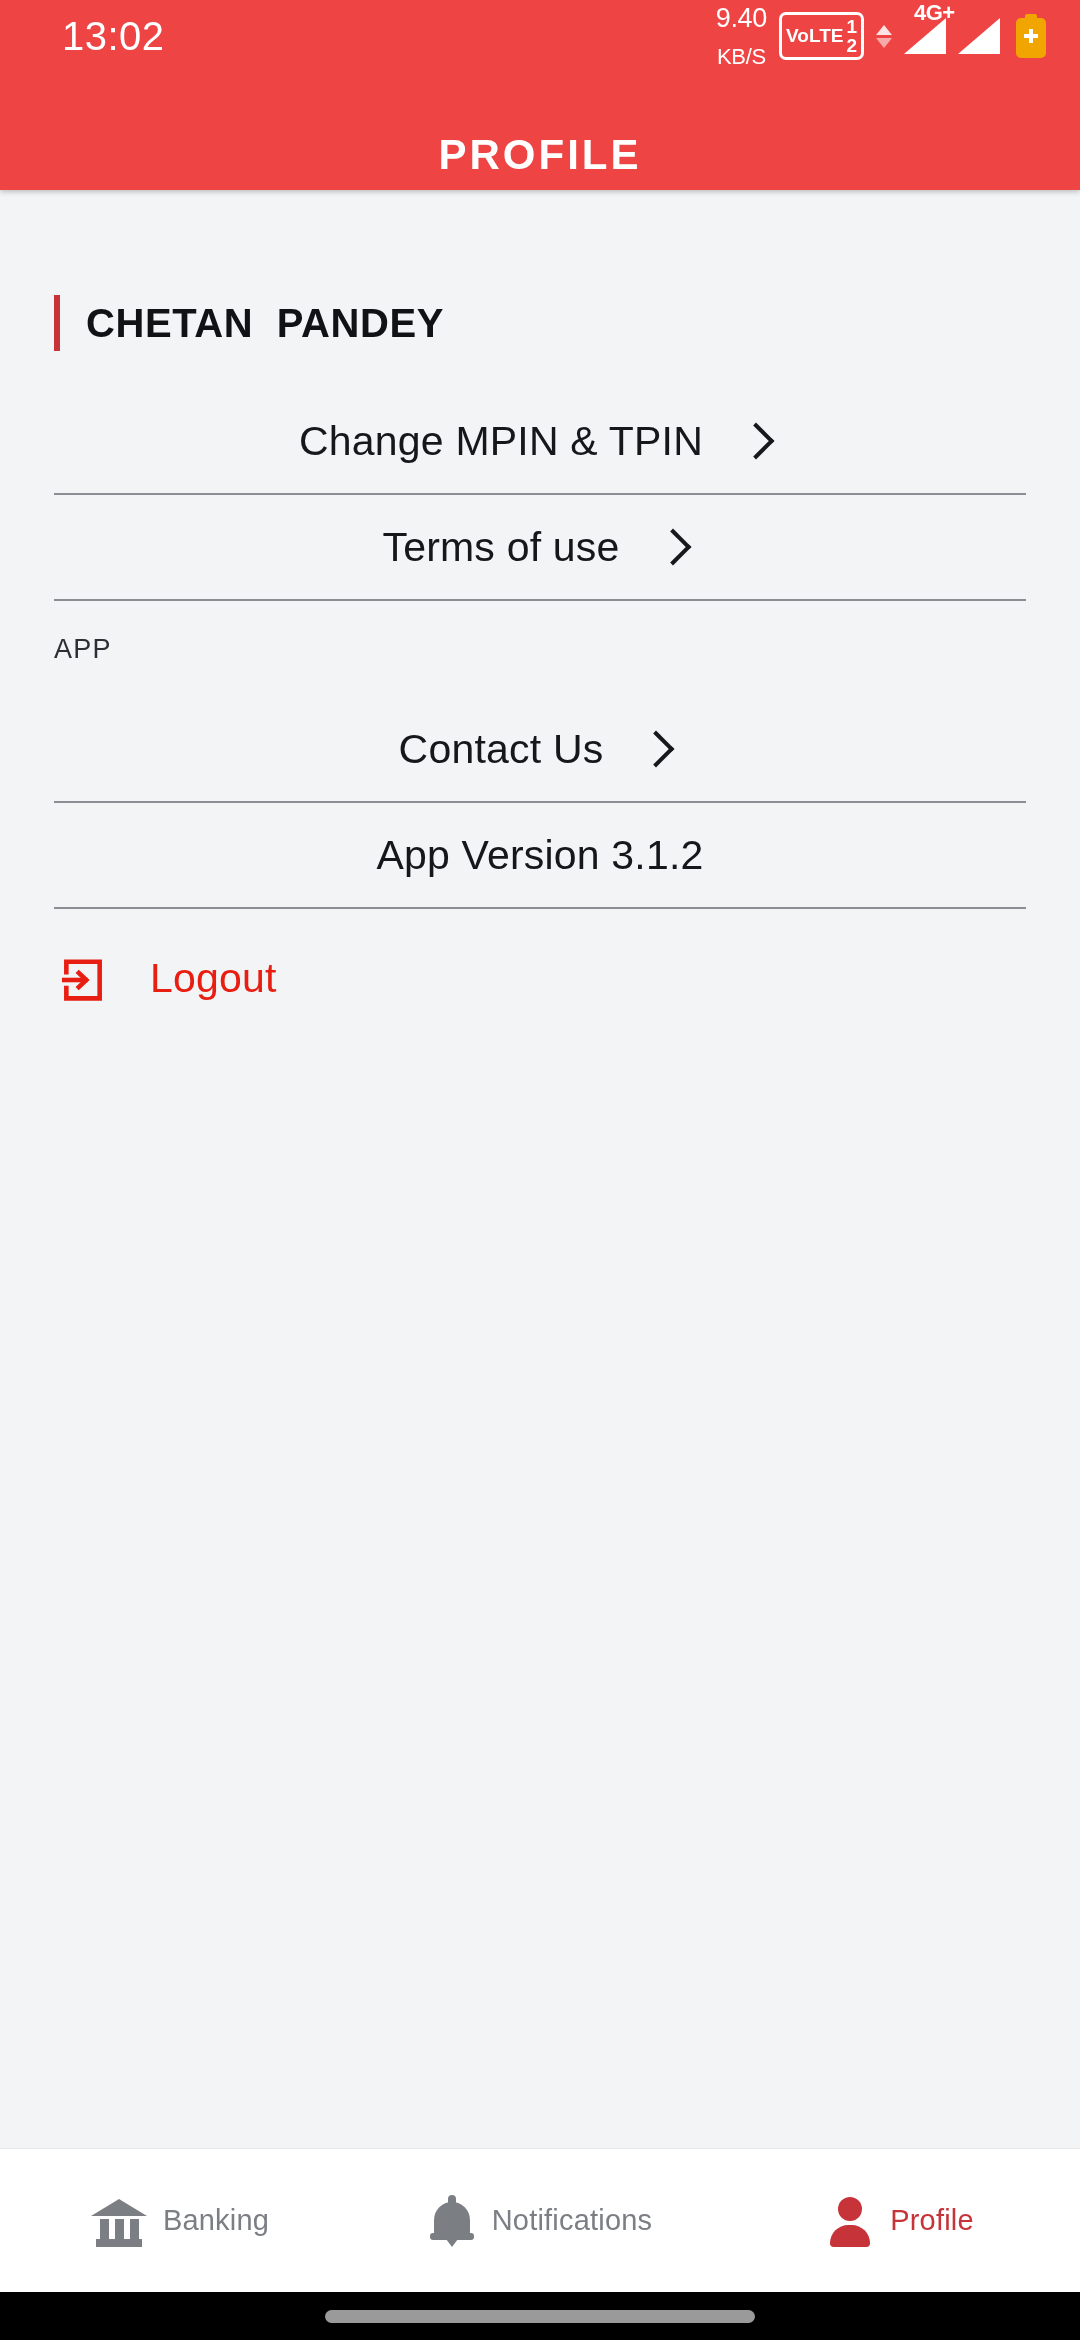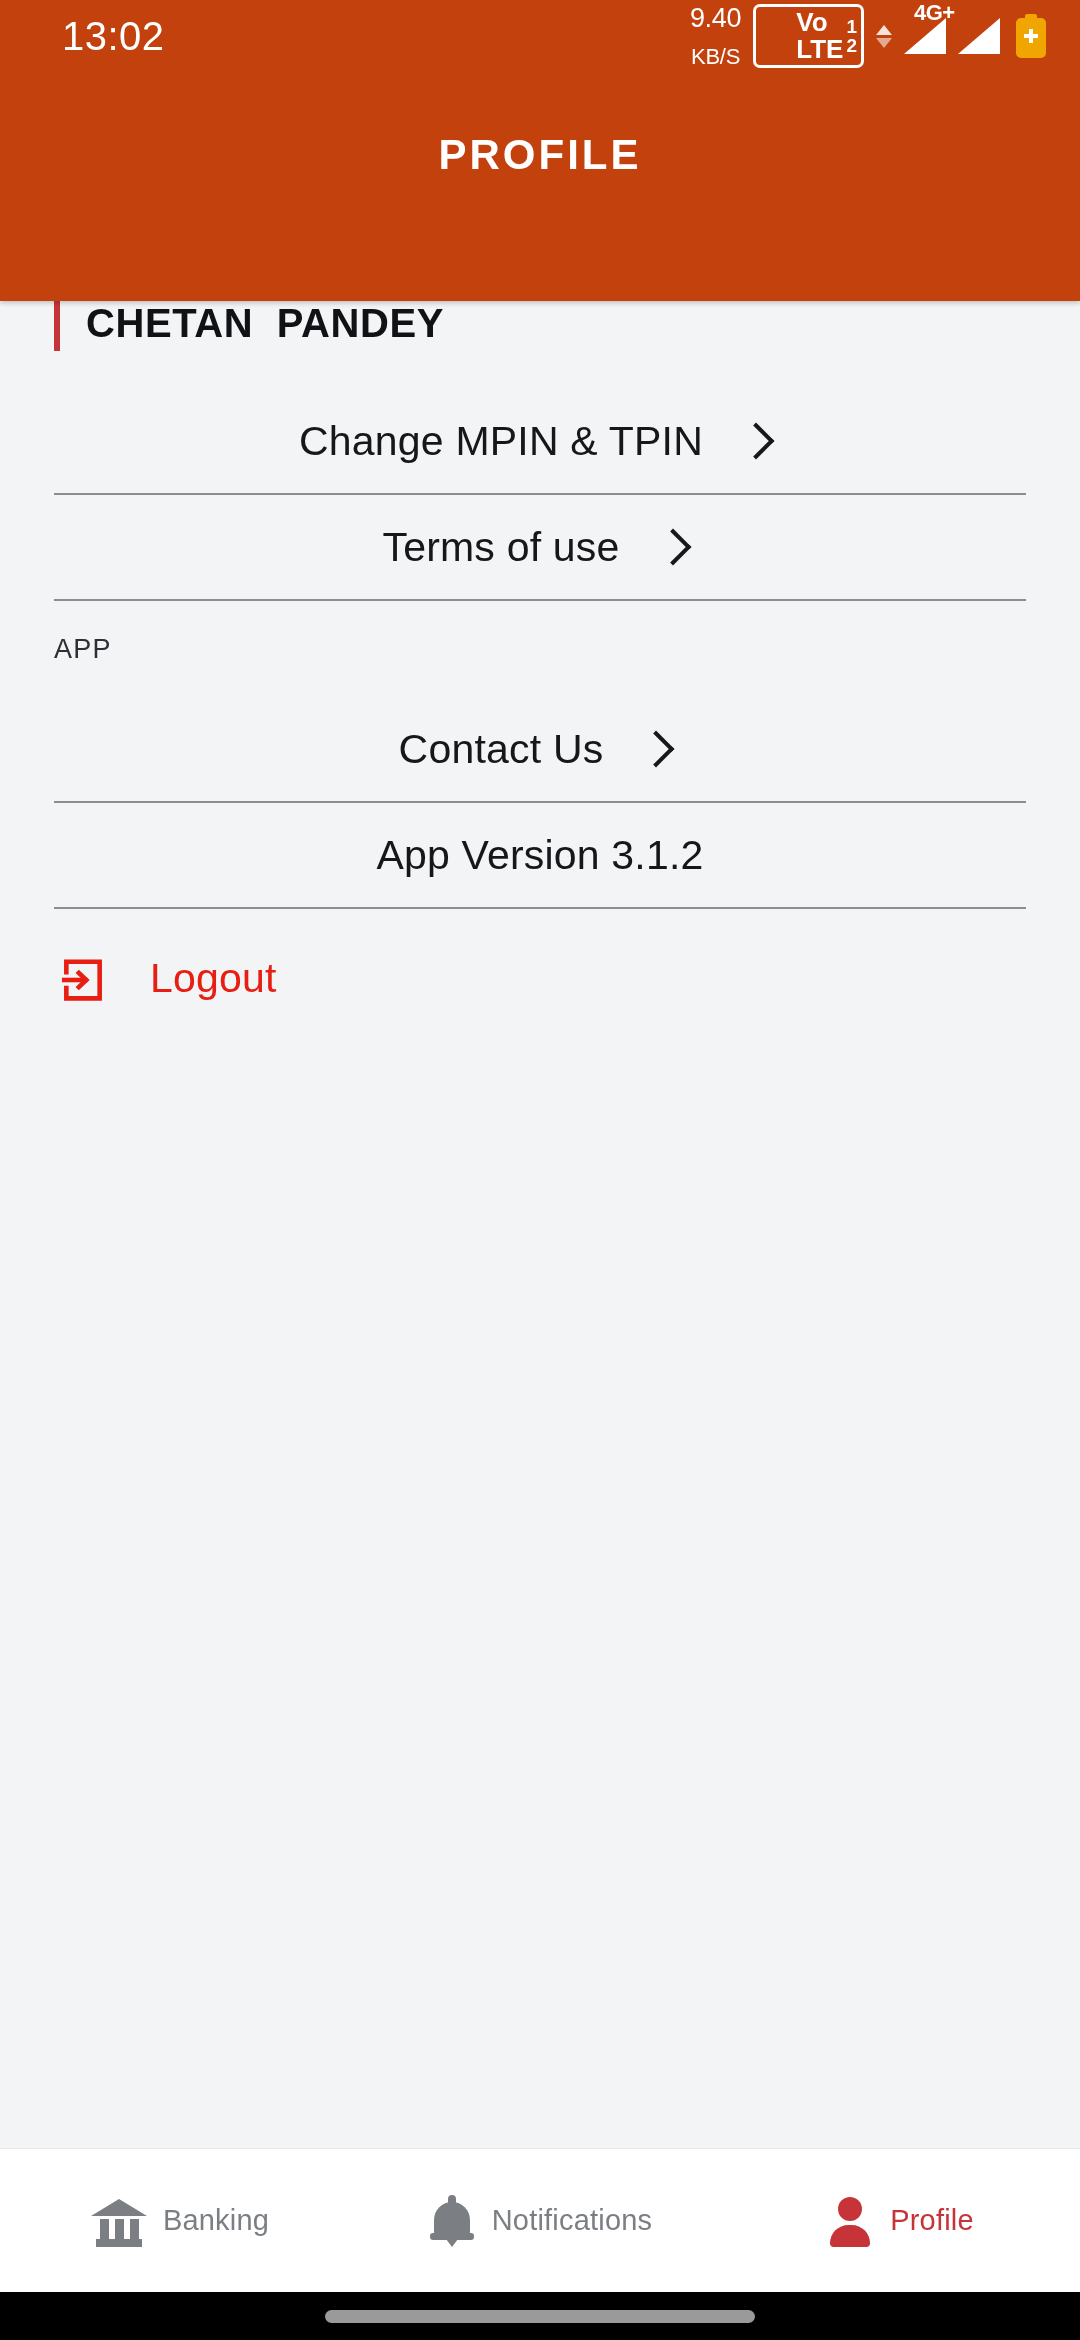--- a/index.html
+++ b/index.html
@@ -6,22 +6,22 @@
   html, body {
     width:1080px; height:2340px;
     font-family:"Liberation Sans", sans-serif;
     background:#F2F4F6;
     overflow:hidden;
   }
   #screen { position:relative; width:1080px; height:2340px; background:#F2F4F6; }
 
   
   .header {
-    position:absolute; top:0; left:0; width:1080px; height:301px;
-    background:#c2410c;
+    position:absolute; top:0; left:0; width:1080px; height:190px;
+    background:#ef4444;
     box-shadow:0 2px 5px rgba(0,0,0,0.22);
     z-index:5;
   }
   .statusbar {
     position:absolute; top:0; left:0; width:1080px; height:72px;
     display:flex; align-items:center; justify-content:space-between;
     padding:0 34px 0 62px;
   }
   .status-time {
     color:#ffffff; font-size:40px; font-weight:400; letter-spacing:0.5px;
@@ -31,21 +31,21 @@
 
   .netspeed { display:flex; flex-direction:column; align-items:center; line-height:1; color:#fff; }
   .netspeed .v { font-size:27px; letter-spacing:-0.3px; }
   .netspeed .u { font-size:22px; margin-top:14px; letter-spacing:-0.3px; }
 
   .volte {
     display:flex; align-items:center;
     border:3px solid #fff; border-radius:7px;
     padding:2px 4px; gap:3px; color:#fff;
   }
-  .volte-txt { display:flex; flex-direction:column; line-height:1.02; font-size:26px; font-weight:bold;margin-left:36px; }
+  .volte-txt { display:flex; flex-direction:row; line-height:1.02; font-size:19px; font-weight:bold; }
   .volte-num { display:flex; flex-direction:column; line-height:1.02; font-size:19px; font-weight:bold; }
 
   .updown { display:flex; flex-direction:column; gap:3px; align-items:center; }
   .tri-up { width:0;height:0;border-left:8px solid transparent;border-right:8px solid transparent;border-bottom:10px solid rgba(255,255,255,.85); }
   .tri-dn { width:0;height:0;border-left:8px solid transparent;border-right:8px solid transparent;border-top:10px solid rgba(255,255,255,.55); }
 
   .sig-wrap { position:relative; display:flex; align-items:flex-end; }
   .sig { width:42px; height:36px; background:#fff; clip-path:polygon(100% 0,100% 100%,0 100%); }
   .g4 { position:absolute; top:-18px; left:10px; color:#fff; font-size:22px; font-weight:bold; letter-spacing:-0.5px; white-space:nowrap; }
 

